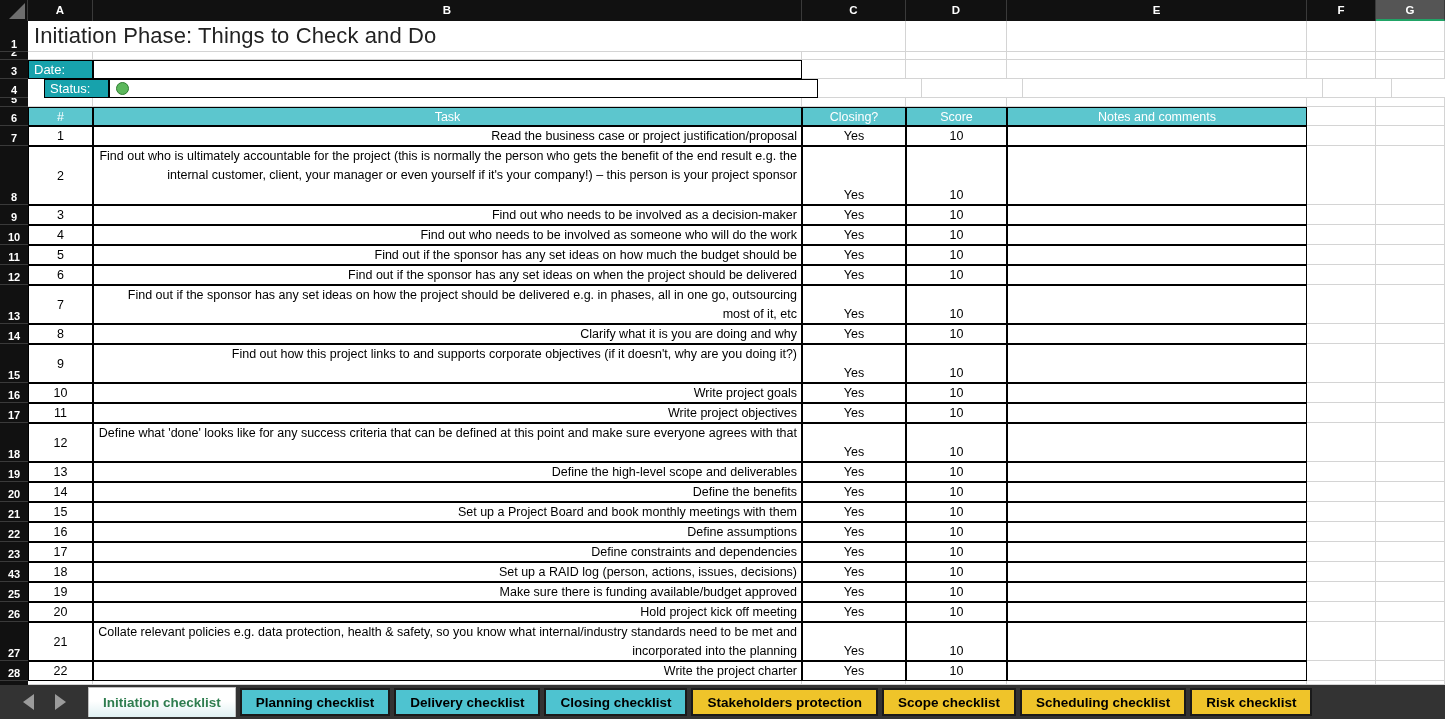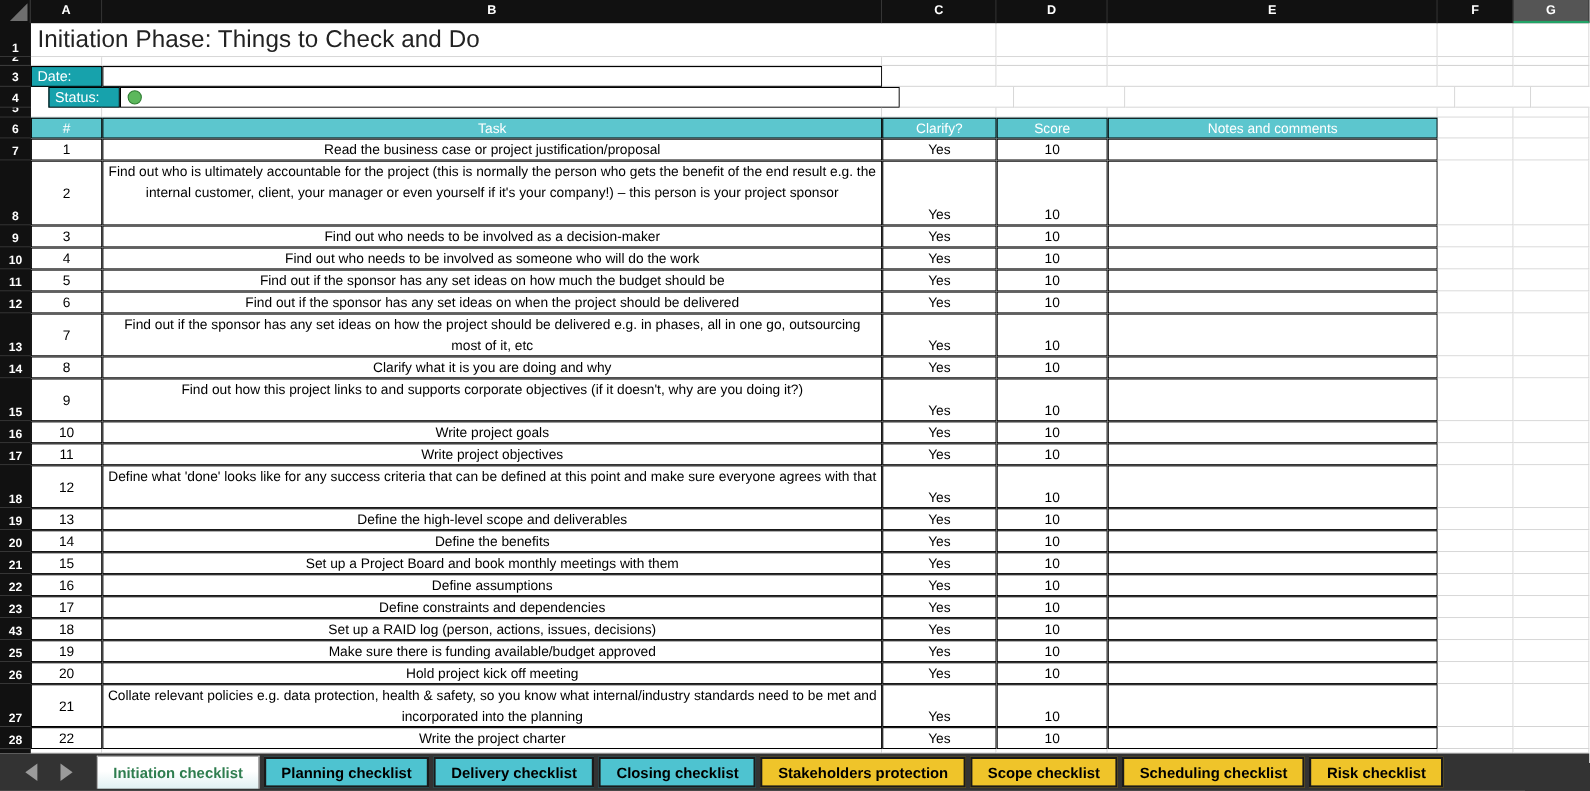--- a/index.html
+++ b/index.html
@@ -101,21 +101,21 @@
   .cC { flex: 0 0 104px; }
   .cD { flex: 0 0 101px; }
   .cE { flex: 0 0 300px; }
   .cF { flex: 0 0 69px; }
   .cG { flex: 0 0 69px; }
 
   
   .bx { border: 1px solid #000000; }
 
   .ctr { text-align: center; }
-  .lft { text-align: center; }
+  .lft { text-align: right; }
 
   
   .title-cell {
     font-size: 22px;
     color: #222222;
     letter-spacing: 0.1px;
     line-height: 30px;
     padding-left: 6px;
     border-right: none;
     border-bottom: 1px solid #d4d4d4;
@@ -322,21 +322,21 @@
       <div class="cell cC" style="height:9px;"></div>
       <div class="cell cD" style="height:9px;"></div>
       <div class="cell cE" style="height:9px;"></div>
       <div class="cell cF" style="height:9px;"></div>
       <div class="cell cG" style="height:9px;"></div>
     </div>
 
     <div class="row" style="height:19px;">
       <div class="cell cA th" style="height:19px;padding:0;">#</div>
       <div class="cell cB th" style="height:19px;padding:4px;">Task</div>
-      <div class="cell cC th" style="height:19px;padding:0;">Clarify?</div>
+      <div class="cell cC th" style="height:19px;padding:0;">Closing?</div>
       <div class="cell cD th" style="height:19px;padding:0;">Score</div>
       <div class="cell cE th" style="height:19px;padding:0;">Notes and comments</div>
       <div class="cell cF" style="height:19px;"></div>
       <div class="cell cG" style="height:19px;"></div>
     </div>
 
     <div id="data-rows">
         <div class="row" style="height: 20px;">
           <div class="cell cA bx ctr" style="height: 20px; display: flex; align-items: center; justify-content: center;">1</div>
           <div class="cell cB bx lft" style="height: 20px; line-height: 19px; padding: 0px 4px;">Read the business case or project justification/proposal</div>

